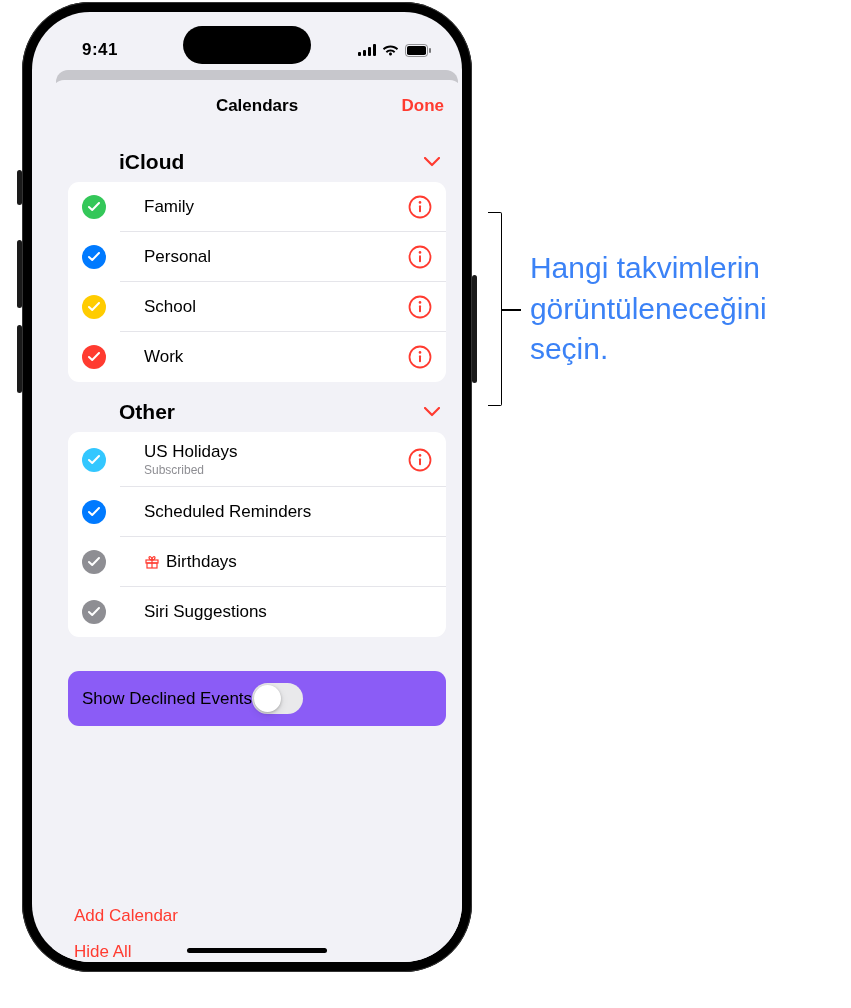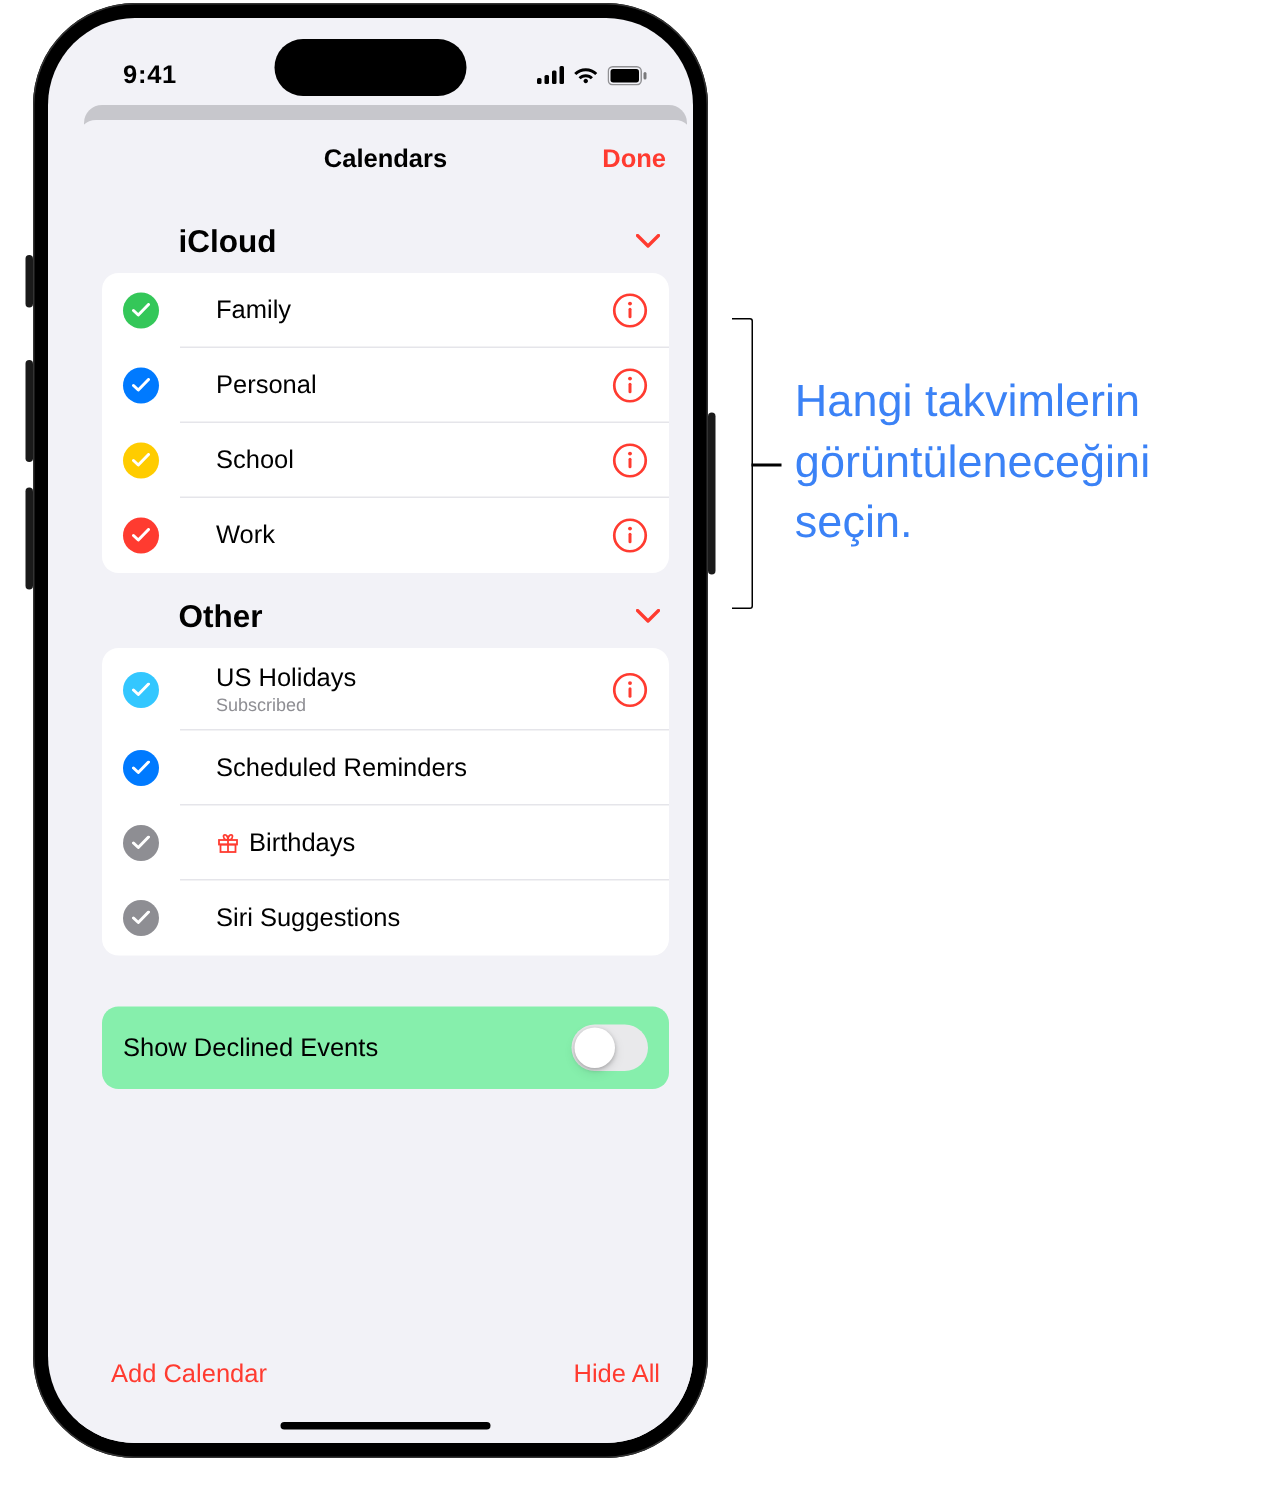--- a/index.html
+++ b/index.html
@@ -186,23 +186,23 @@
     .info-btn {
       width: 24px;
       height: 24px;
       color: #ff3b30;
       cursor: pointer;
       flex-shrink: 0;
     }
     .toggle-row {
       display: flex;
       align-items: center;
-      justify-content: space-between;
+      justify-content: flex-start;
       padding: 12px 14px;
-      background: #86efac;
+      background: #8b5cf6;
       border-radius: 11px;
       margin-top: 34px;
     }
     .toggle-label { font-size: 17px; color: #000; }
     .toggle {
       width: 51px;
       height: 31px;
       background: #e9e9eb;
       border-radius: 16px;
       position: relative;
@@ -218,20 +218,21 @@
       border-radius: 50%;
       box-shadow: 0 1px 3px rgba(0,0,0,0.25), 0 3px 8px rgba(0,0,0,0.1);
     }
     .bottom-bar {
       height: 70px;
       display: flex;
       justify-content: space-between;
       align-items: flex-start;
       padding: 14px 22px 0;
       flex-shrink: 0;
+      flex-direction: column;
     }
     .bottom-btn {
       font-size: 17px;
       color: #ff3b30;
       cursor: pointer;
     }
     .home-indicator {
       position: absolute;
       bottom: 9px;
       left: 50%;

